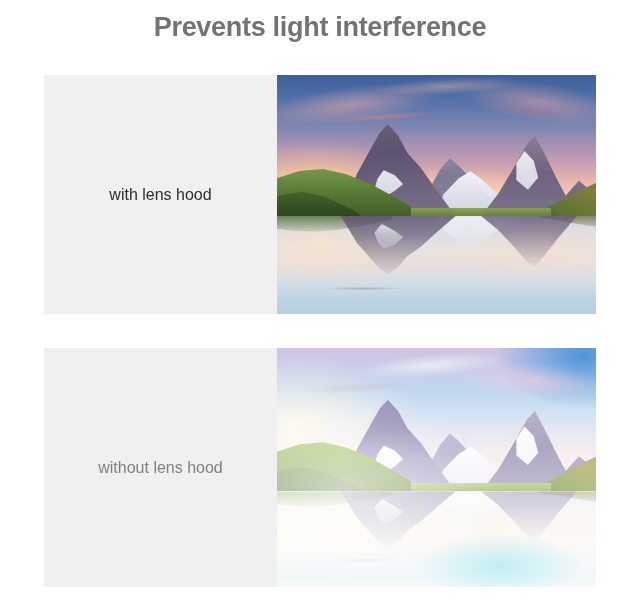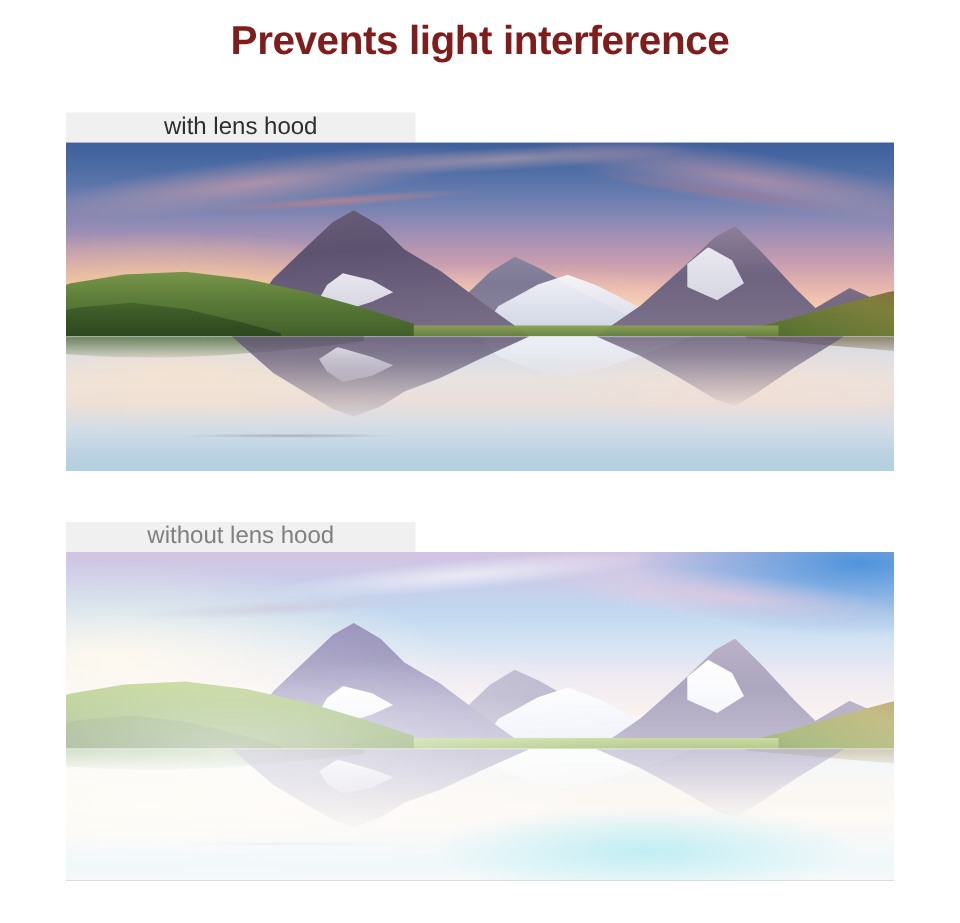--- a/index.html
+++ b/index.html
@@ -18,34 +18,34 @@
   
   .page-title {
     position: absolute;
     left: 0;
     top: 10px;
     width: 640px;
     text-align: center;
     font-size: 27px;
     font-weight: bold;
     letter-spacing: -0.3px;
-    color: #7f1d1d;
+    color: #737373;
     line-height: 34px;
   }
 
   
   .comparison {
     position: absolute;
     left: 44px;
     top: 75px;
     width: 552px;
   }
   .compare-row {
     display: flex;
-    flex-direction: column;
+    flex-direction: row;
     align-items: stretch;
     width: 552px;
     height: 239px;
   }
   .compare-row + .compare-row {
     margin-top: 34px;
   }
   .label-pane {
     width: 233px;
     background: #f0f0f0;

